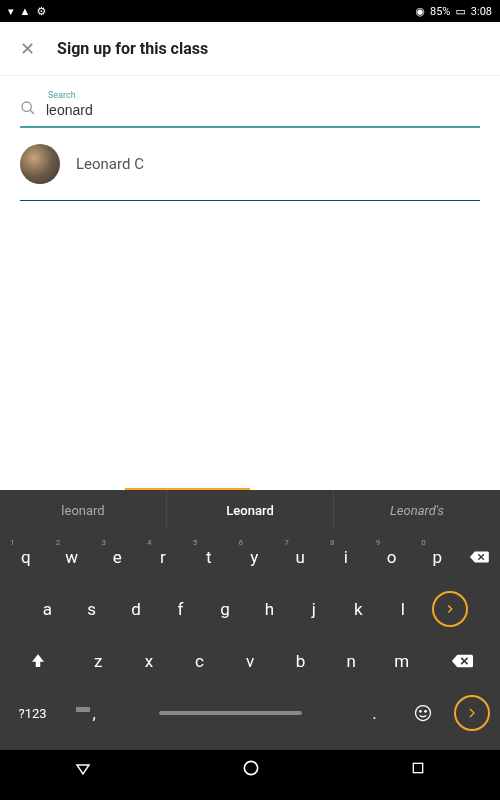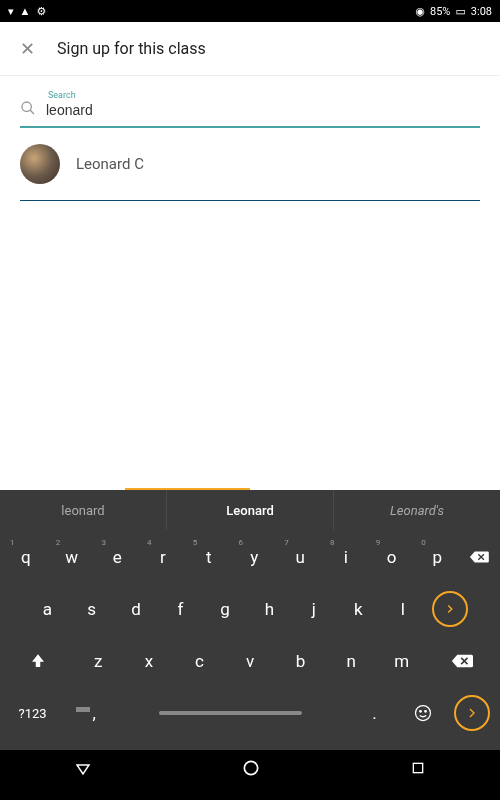--- a/index.html
+++ b/index.html
@@ -6,21 +6,21 @@
     body { font-family: -apple-system, Roboto, sans-serif; background: #000; width: 500px; height: 800px; overflow: hidden; }
     
     .status-bar { height: 22px; background: #000; color: #fff; display: flex; align-items: center; padding: 0 8px; font-size: 11px; }
     .status-left { display: flex; gap: 6px; align-items: center; }
     .status-right { margin-left: auto; display: flex; gap: 5px; align-items: center; }
     
     .app-container { background: #fff; height: 468px; display: flex; flex-direction: column; }
     
     .header { display: flex; align-items: center; padding: 16px 20px; border-bottom: 1px solid #eee; }
     .header-close { color: #888; font-size: 18px; margin-right: 22px; cursor: pointer; }
-    .header-title { font-size: 16px; font-weight: 400; color: #222; }
+    .header-title { font-size: 16px; font-weight: 700; color: #222; }
     
     .search-area { padding: 14px 20px 0; }
     .search-label { font-size: 9px; color: #4aa3a3; margin-left: 28px; margin-bottom: 0px; }
     .search-row { display: flex; align-items: center; padding-bottom: 6px; border-bottom: 2px solid #4aa3a3; }
     .search-icon-sp { color: #999; margin-right: 10px; }
     .search-input { border: none; outline: none; font-size: 14px; color: #333; flex: 1; }
     
     .results { padding: 0 20px; }
     .result-item { display: flex; align-items: center; padding: 16px 0; border-bottom: 1px solid #0c4a6e; }
     .avatar { width: 40px; height: 40px; border-radius: 50%; background: radial-gradient(circle at 35% 35%, #c9a578, #6b5a4a, #3a2f28); margin-right: 16px; }

